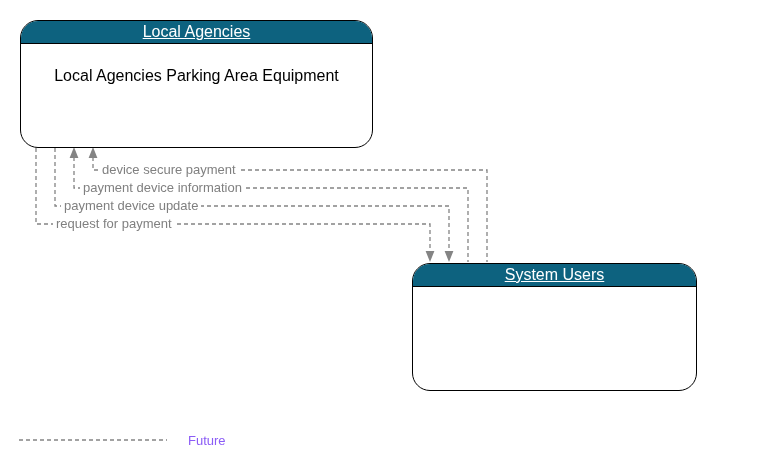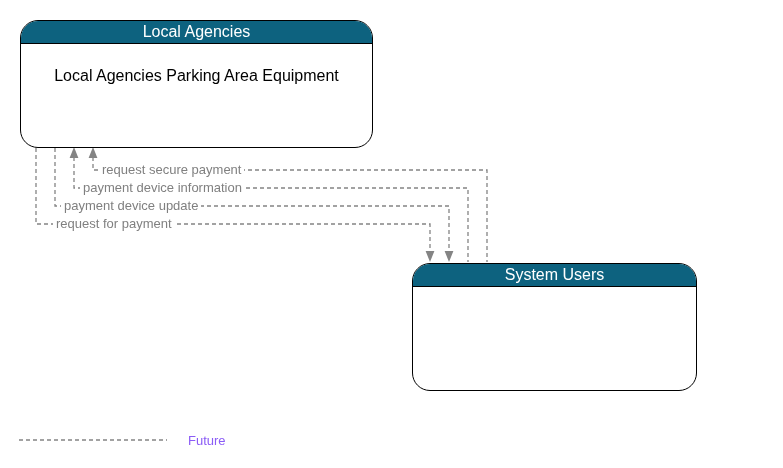--- a/index.html
+++ b/index.html
@@ -27,20 +27,21 @@
   .entity-top    { left: 20px;  top: 20px;  width: 353px; height: 128px; }
   .entity-bottom { left: 412px; top: 263px; width: 285px; height: 128px; }
   .entity-header {
     height: 22px;
     line-height: 22px;
     background: #0d627f;
     color: #ffffff;
     font-size: 16px;
     text-align: center;
     border-bottom: 1.5px solid #000000;
+    text-decoration: underline;
   }
   .entity-name {
     color: #000000;
     font-size: 16px;
     line-height: 21px;
     text-align: center;
     padding: 21px 10px 0 10px;
   }
   .flow-label {
     position: absolute;
@@ -89,20 +90,20 @@
 
   <div class="entity entity-top">
     <div class="entity-header">Local Agencies</div>
     <div class="entity-name">Local Agencies Parking Area Equipment</div>
   </div>
 
   <div class="entity entity-bottom">
     <div class="entity-header">System Users</div>
   </div>
 
-  <span class="flow-label flow-label-1">request secure payment</span>
+  <span class="flow-label flow-label-1">device secure payment</span>
   <span class="flow-label flow-label-3">payment device update</span>
   <span class="flow-label flow-label-2">payment device information</span>
   <span class="flow-label flow-label-4">request for payment</span>
 
   <span class="legend-label">Future</span>
 
 </div>
 
 </body></html>

